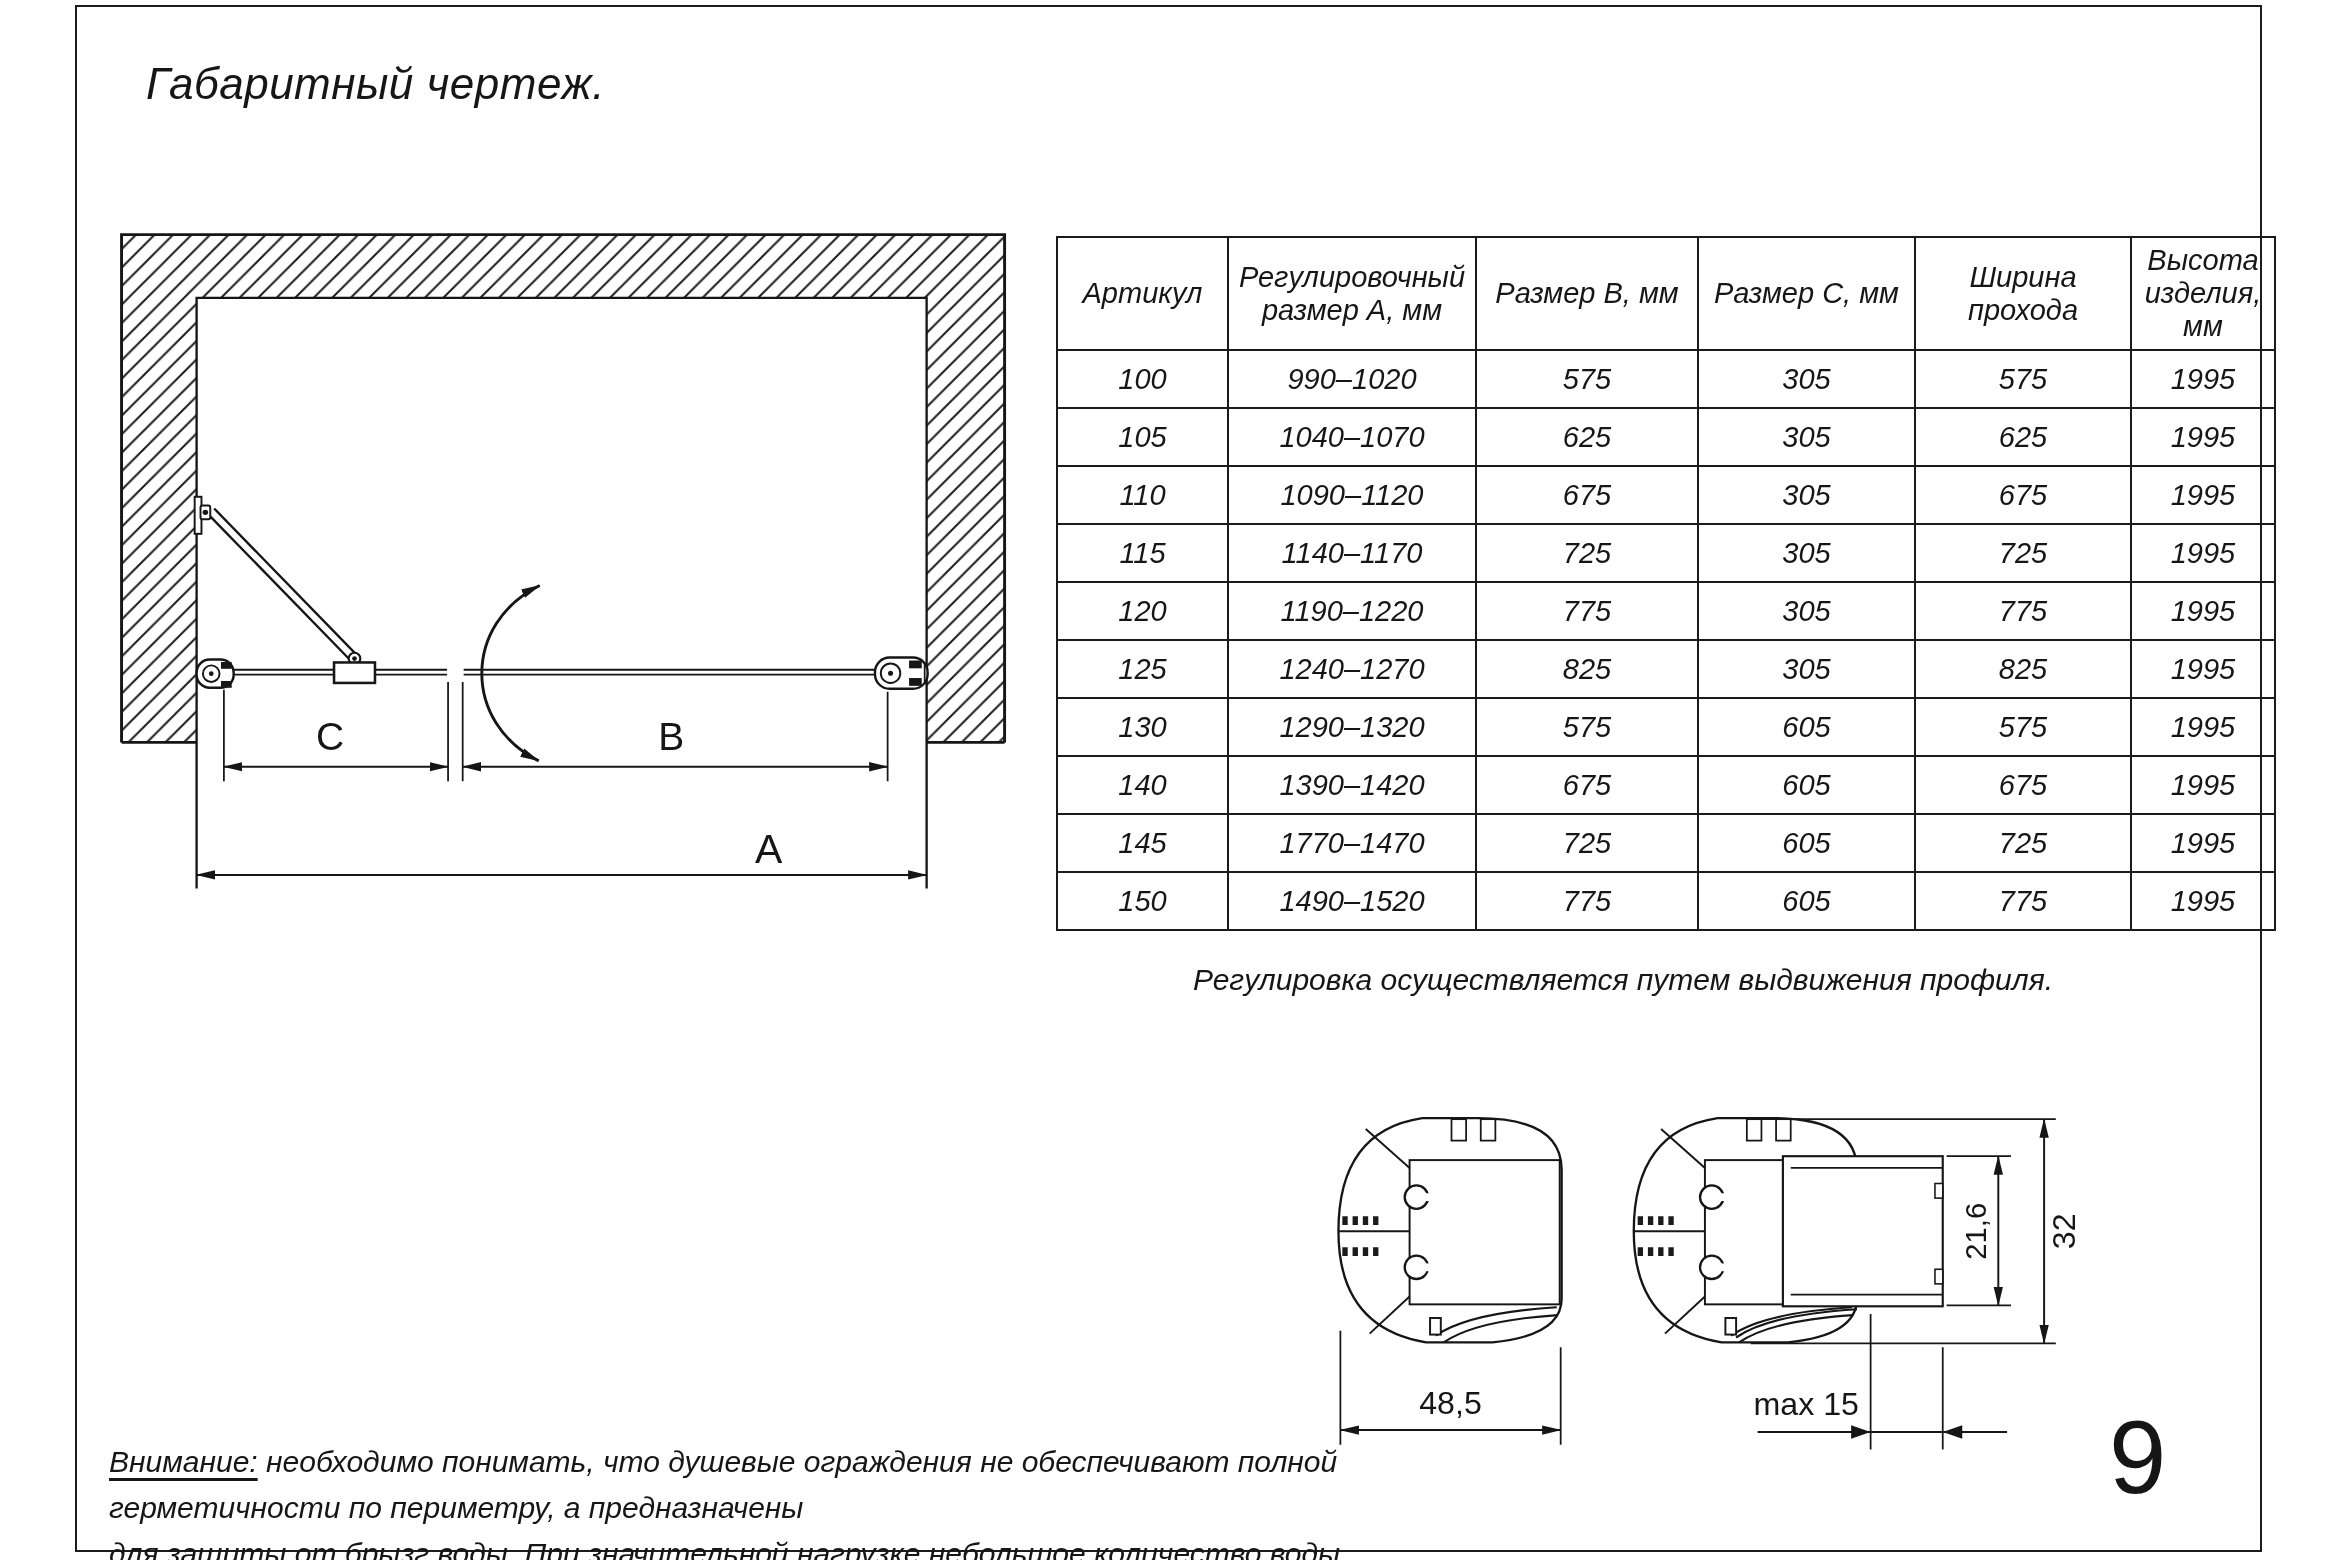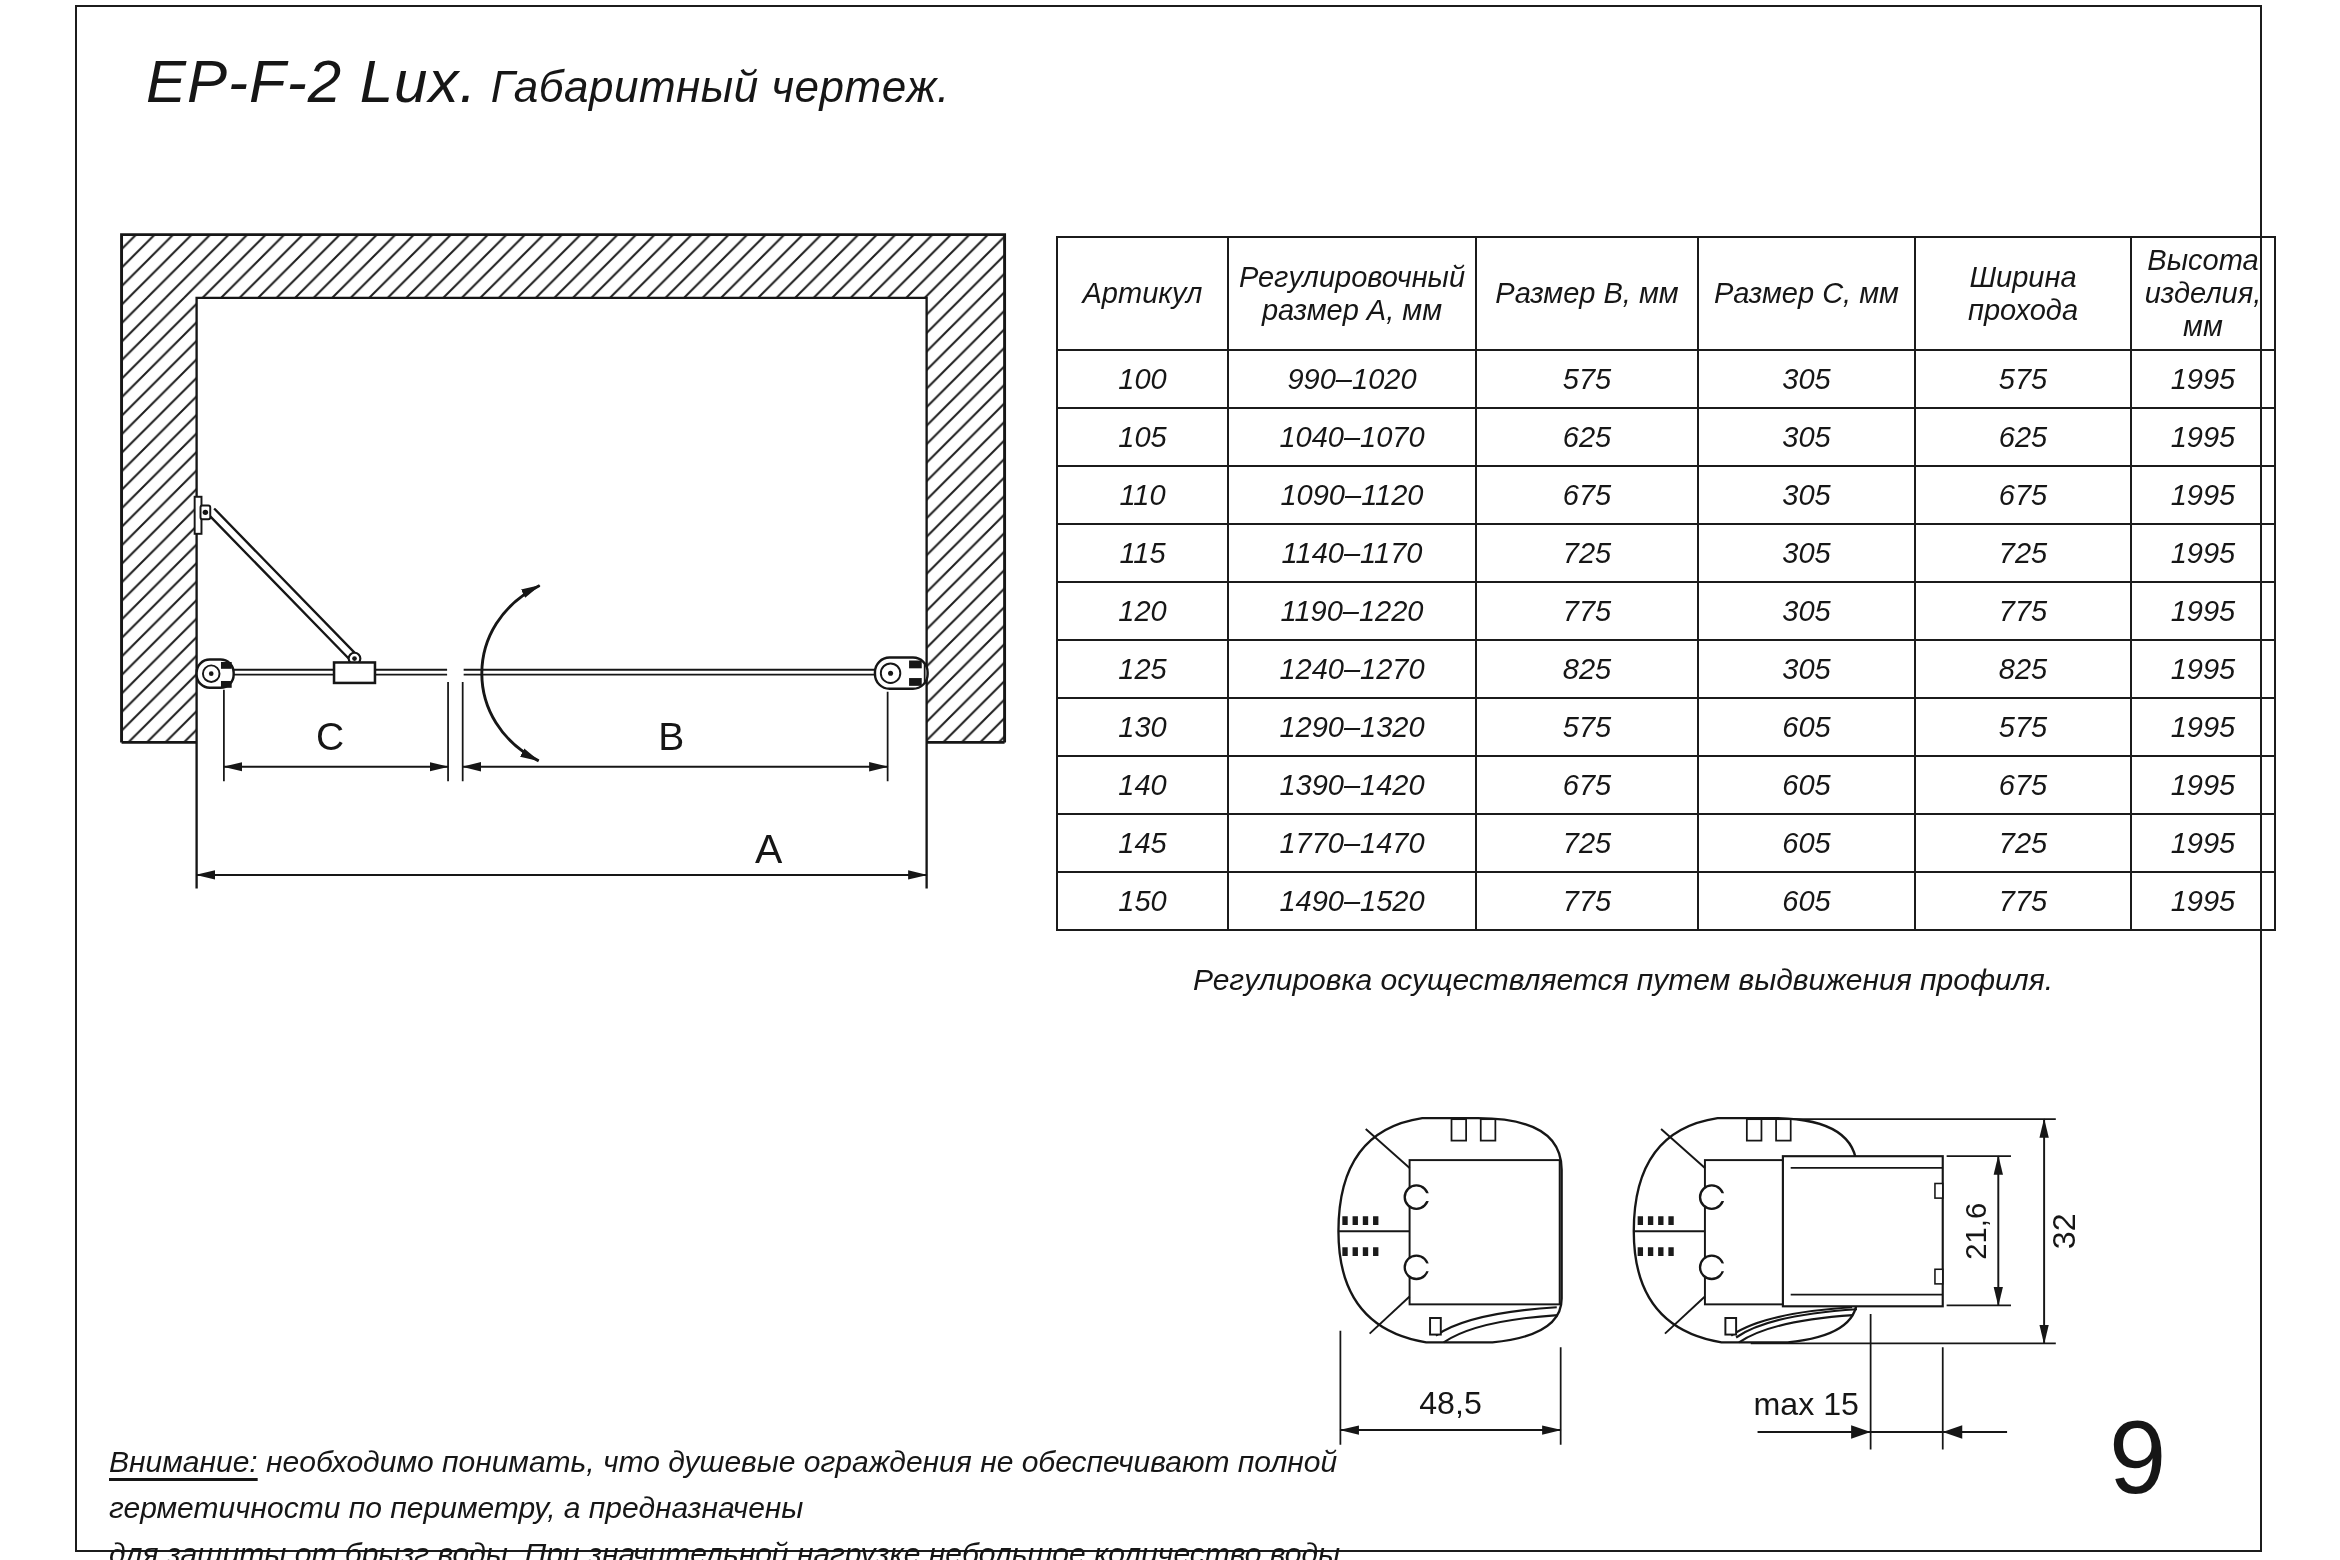--- a/index.html
+++ b/index.html
@@ -32,21 +32,20 @@
   svg{position:absolute;}
   svg text{font-family:"Liberation Sans",sans-serif;fill:#161616;}
 </style>
 </head>
 <body>
 
 <div id="page">
   <div id="frame"></div>
 
   <div id="title">
-    <span class="t-main">EP-F-2 Lux.</span>
     <span class="t-sub">Габаритный чертеж.</span>
   </div>
 
   <svg id="plan-svg" style="left:88px;top:219px;" width="956" height="692" viewBox="90 225 980 710">
     <defs>
       <pattern id="hatch" width="19" height="19" patternUnits="userSpaceOnUse">
         <path d="M-4.75,4.75 L4.75,-4.75 M0,19 L19,0 M14.25,23.75 L23.75,14.25" stroke="#1d1d1d" stroke-width="2.1"></path>
       </pattern>
       <marker id="ar" markerUnits="userSpaceOnUse" markerWidth="20" markerHeight="12" refX="19" refY="6" orient="auto-start-reverse">
         <polygon points="0,1.2 20,6 0,10.8" fill="#161616"></polygon>

